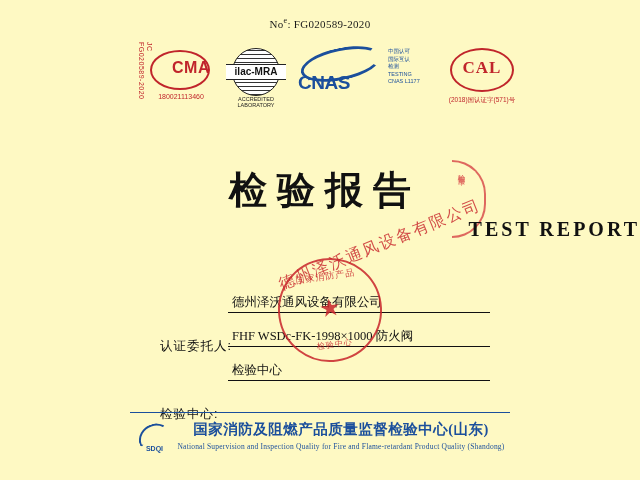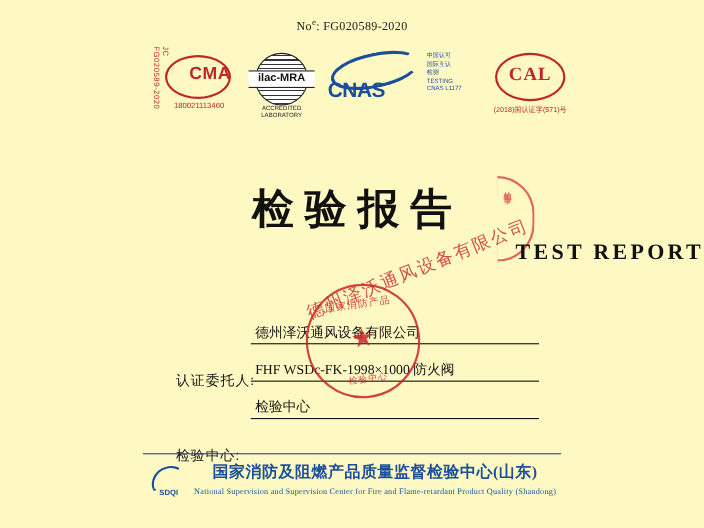--- a/index.html
+++ b/index.html
@@ -513,17 +513,17 @@
   <div class="seal-diag">德州泽沃通风设备有限公司</div>
 
   <div class="footer">
     <div class="footer-line"></div>
     <div class="footer-inner">
       <div class="sdqi-logo">
         <div class="mark"></div>
         <div class="name">SDQI</div>
       </div>
       <div class="footer-cn">国家消防及阻燃产品质量监督检验中心(山东)</div>
-      <div class="footer-en">National Supervision and Supervision Center for Fire and Flame-retardant Product Quality (Shandong)</div>
+      <div class="footer-en">National Supervision and Inspection Quality for Fire and Flame-retardant Product Quality (Shandong)</div>
     </div>
   </div>
 
 </div>
 
 </body></html>

